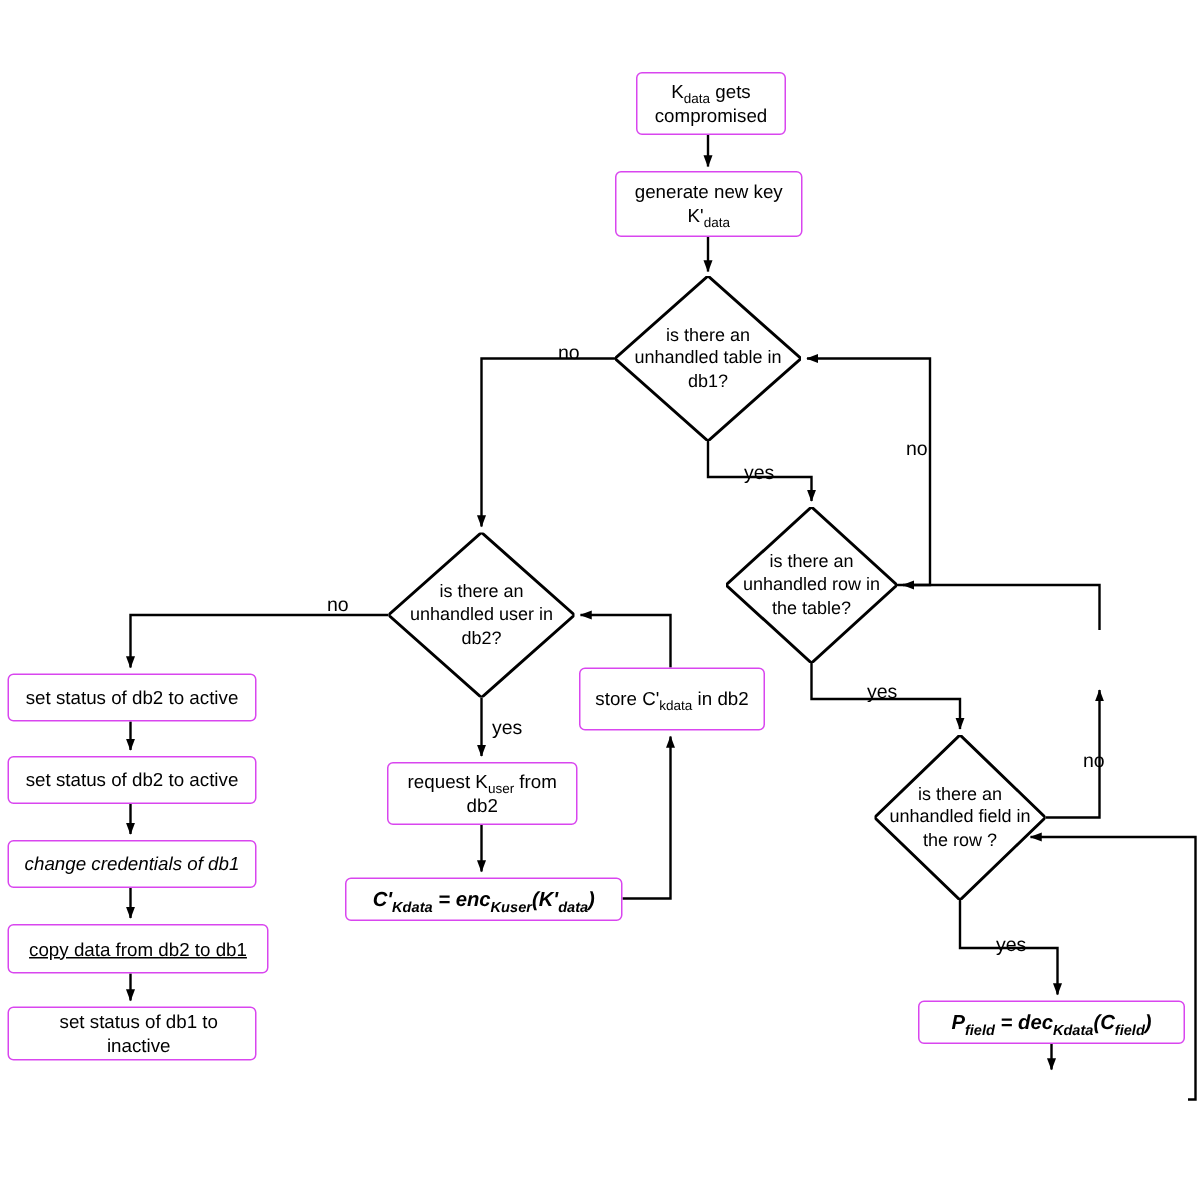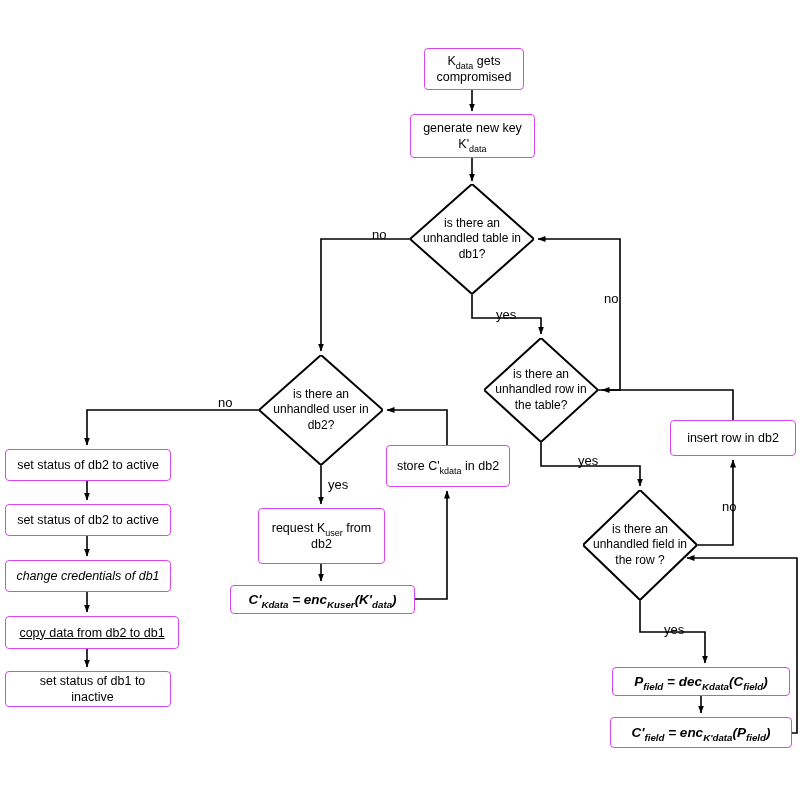--- a/index.html
+++ b/index.html
@@ -95,44 +95,38 @@
 
   <div class="node diamond" style="left:583px;top:490px;width:114px;height:110px;">
     <svg viewBox="0 0 100 100" preserveAspectRatio="none">
         <polygon points="50,0 100,50 50,100 0,50"></polygon>
       </svg>
     <span class="dtext rich"><span>is there an
 unhandled field in
 the row ?</span></span>
   </div>
 
-  <div class="node box" style="left:670px;top:420px;width:126px;height:36px;">
-    <span class="rich"><span>insert row in db2</span></span>
-  </div>
 
   <div class="node box" style="left:386px;top:445px;width:124px;height:42px;">
     <span class="rich"><span>store C'</span><sub>kdata</sub><span> in db2</span></span>
   </div>
 
-  <div class="node box" style="left:258px;top:508px;width:127px;height:56px;">
+  <div class="node box" style="left:258px;top:508px;width:127px;height:42px;">
     <span class="rich"><span>request K</span><sub>user</sub><span> from
 db2</span></span>
   </div>
 
   <div class="node box formula" style="left:612px;top:667px;width:178px;height:29px;">
     <span class="rich"><span>P</span><sub>field</sub><span> = dec</span><sub>Kdata</sub><span>(C</span><sub>field</sub><span>)</span></span>
   </div>
 
   <div class="node box formula" style="left:230px;top:585px;width:185px;height:29px;">
     <span class="rich"><span>C'</span><sub>Kdata</sub><span> = enc</span><sub>Kuser</sub><span>(K'</span><sub>data</sub><span>)</span></span>
   </div>
 
-  <div class="node box formula" style="left:610px;top:717px;width:182px;height:31px;">
-    <span class="rich"><span>C'</span><sub>field</sub><span> = enc</span><sub>K'data</sub><span>(P</span><sub>field</sub><span>)</span></span>
-  </div>
 
   <div class="node box" style="left:5px;top:449px;width:166px;height:32px;">
     <span class="rich"><span>set status of db2 to active</span></span>
   </div>
 
   <div class="node box" style="left:5px;top:504px;width:166px;height:32px;">
     <span class="rich"><span>set status of db2 to active</span></span>
   </div>
 
   <div class="node box" style="left:5px;top:560px;width:166px;height:32px;font-style:italic;">

